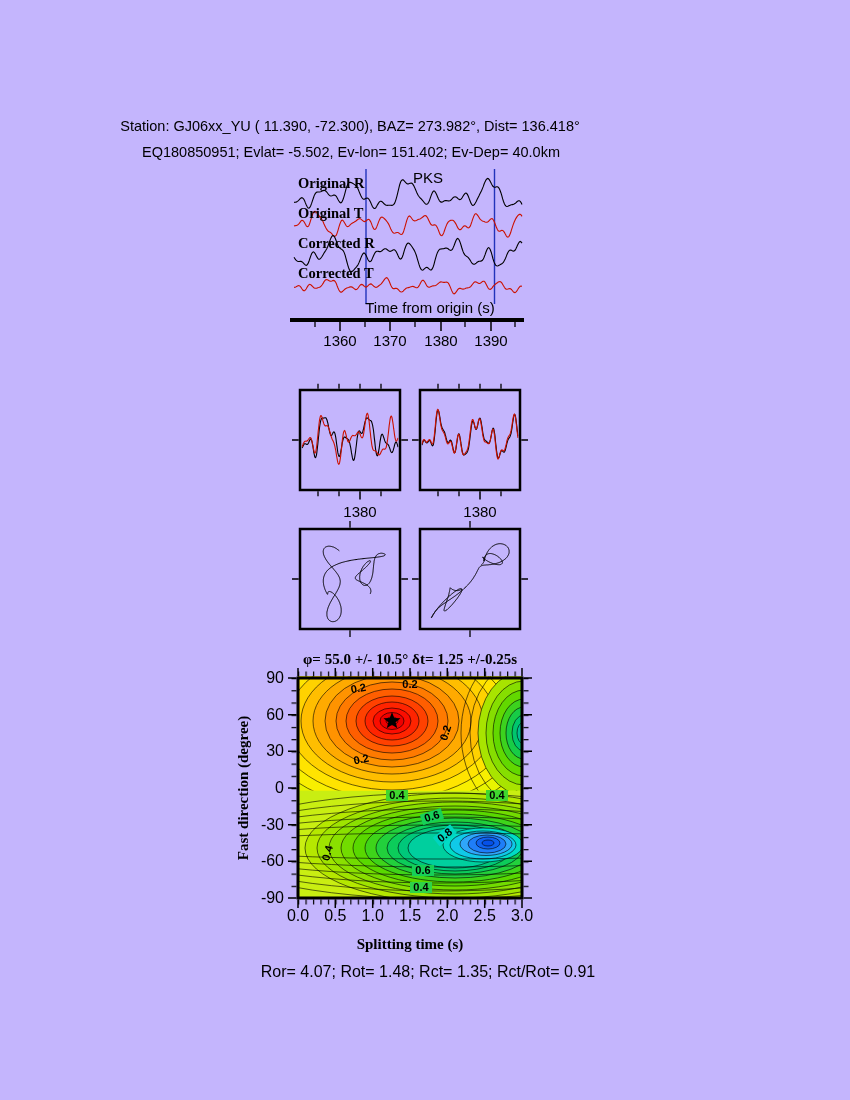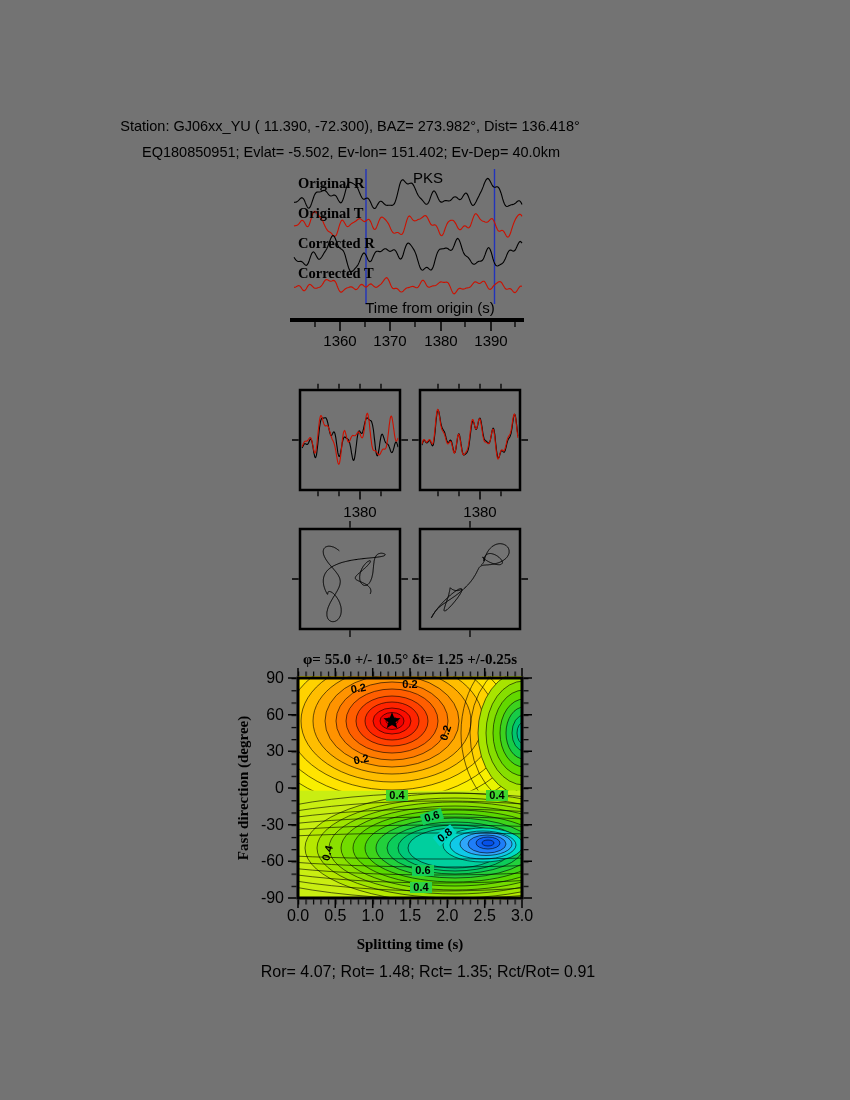--- a/index.html
+++ b/index.html
@@ -1,16 +1,16 @@
 <!DOCTYPE html>
 <html><head>
 <meta charset="utf-8">
 <style>
   html,body{margin:0;padding:0;background:#ffffff;}
-  .page{position:relative;width:850px;height:1100px;background:#737373;overflow:hidden;}
+  .page{position:relative;width:850px;height:1100px;background:#c4b5fd;overflow:hidden;}
   svg{position:absolute;left:0;top:0;}
   text{fill:#000;}
   .t-sans14{font:14.5px "Liberation Sans", sans-serif;}
   .t-sans15{font:15px "Liberation Sans", sans-serif;}
   .t-sans16{font:16px "Liberation Sans", sans-serif;}
   .t-serifb14{font:bold 14.5px "Liberation Serif", serif;}
   .t-serifb15{font:bold 15px "Liberation Serif", serif;}
   .clab{font:bold 11px "Liberation Sans", sans-serif;}
   .tick{stroke:#000;stroke-width:1.3;}
   .tickmaj{stroke:#000;stroke-width:1.5;}

